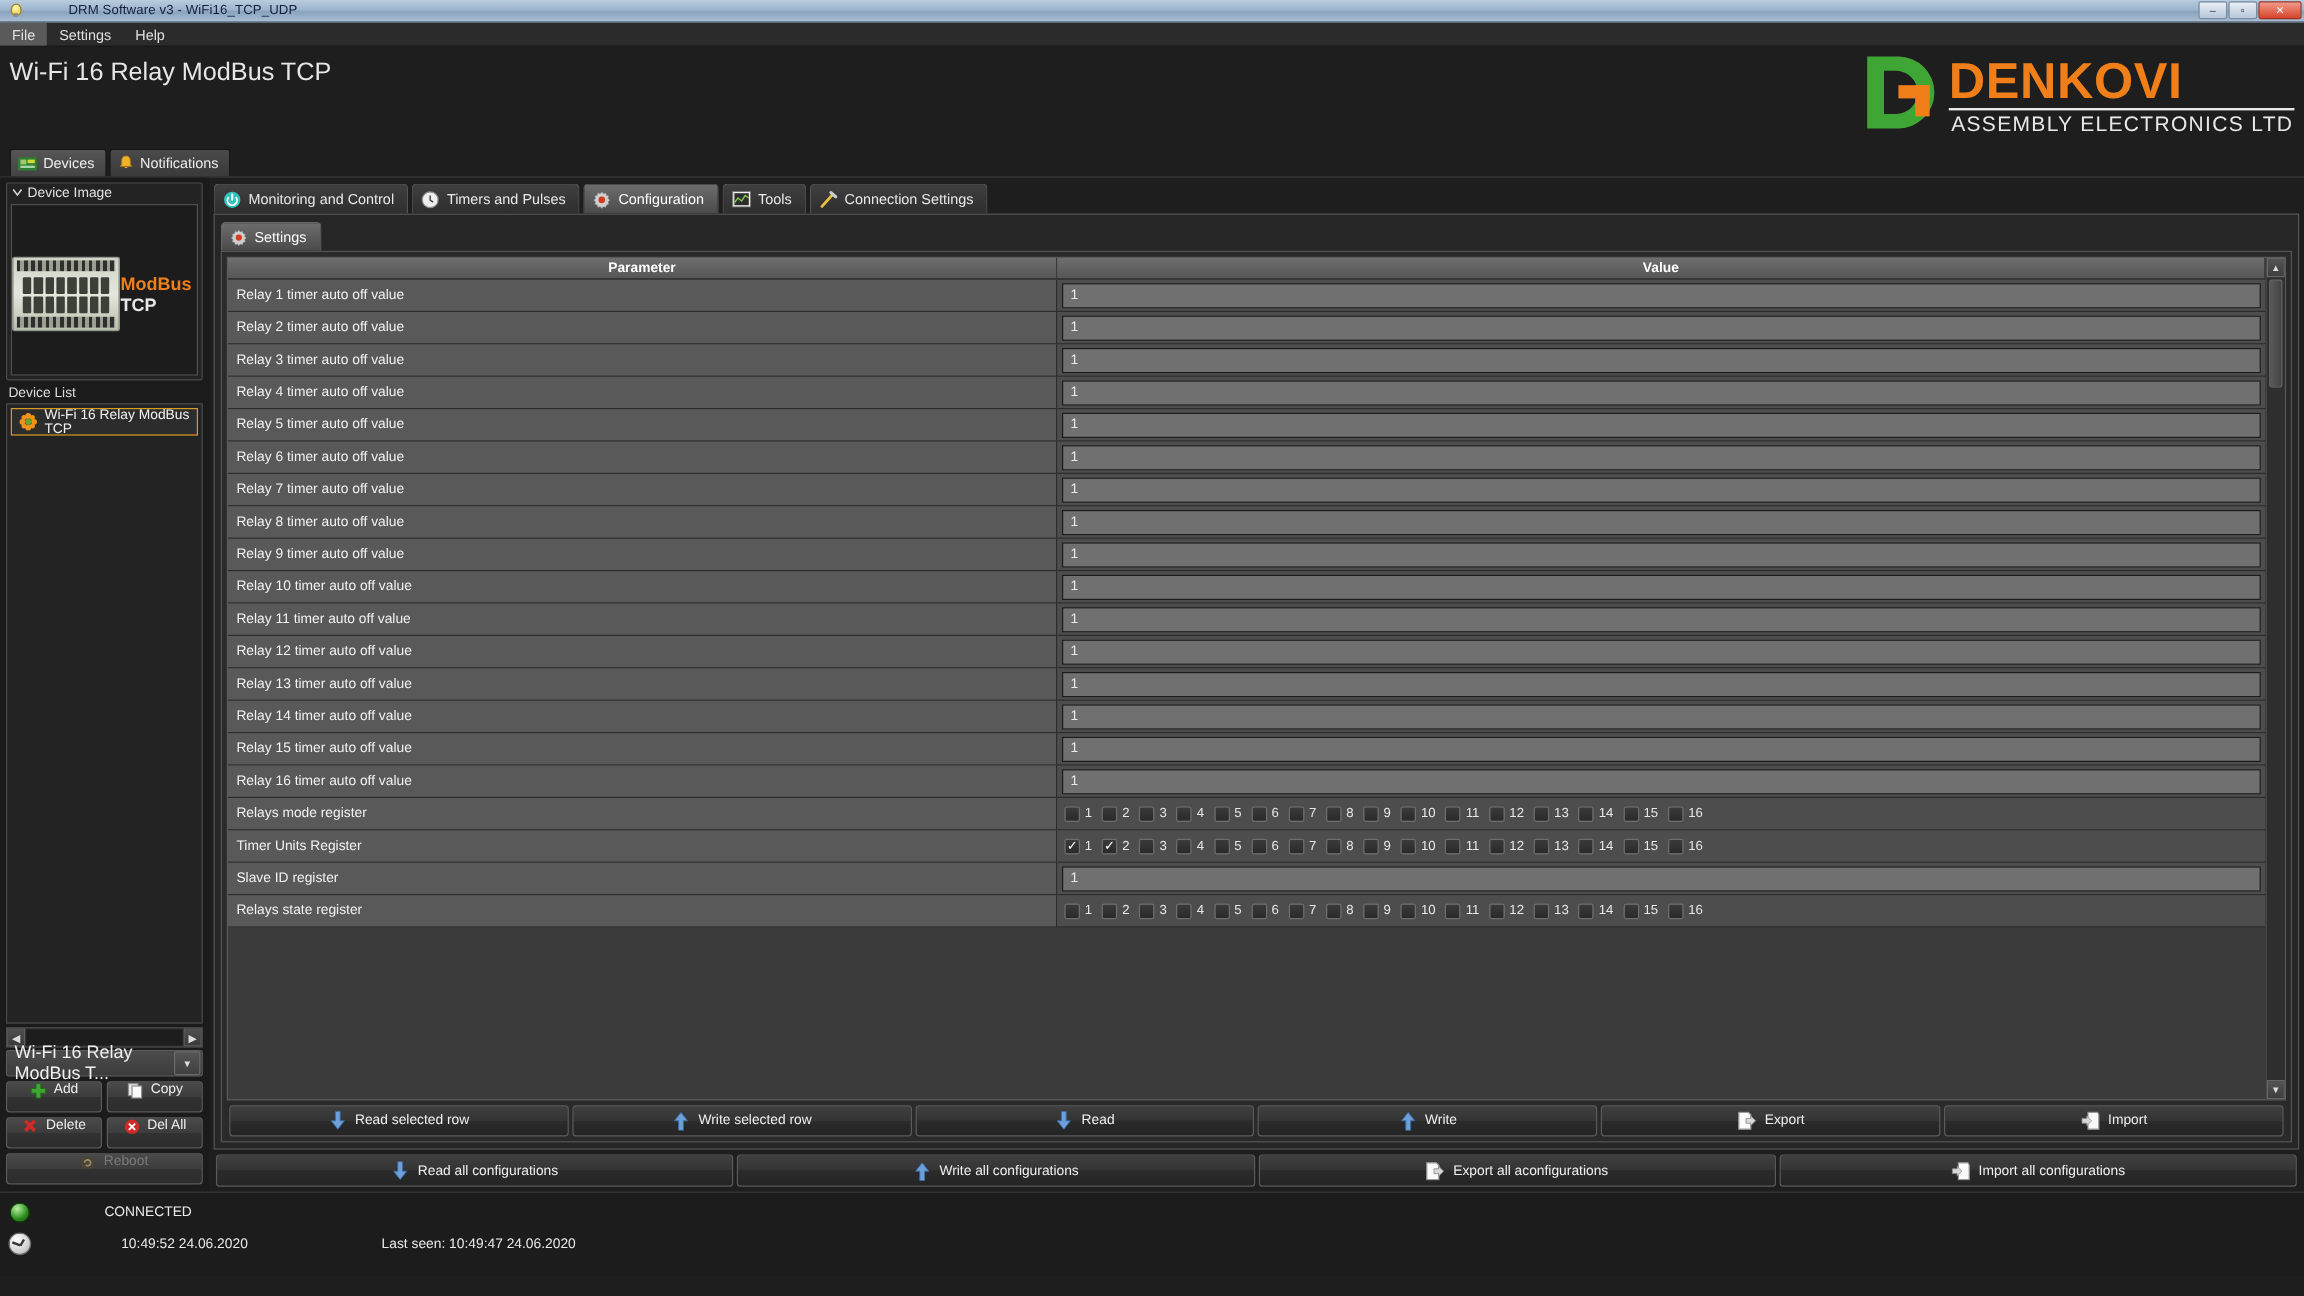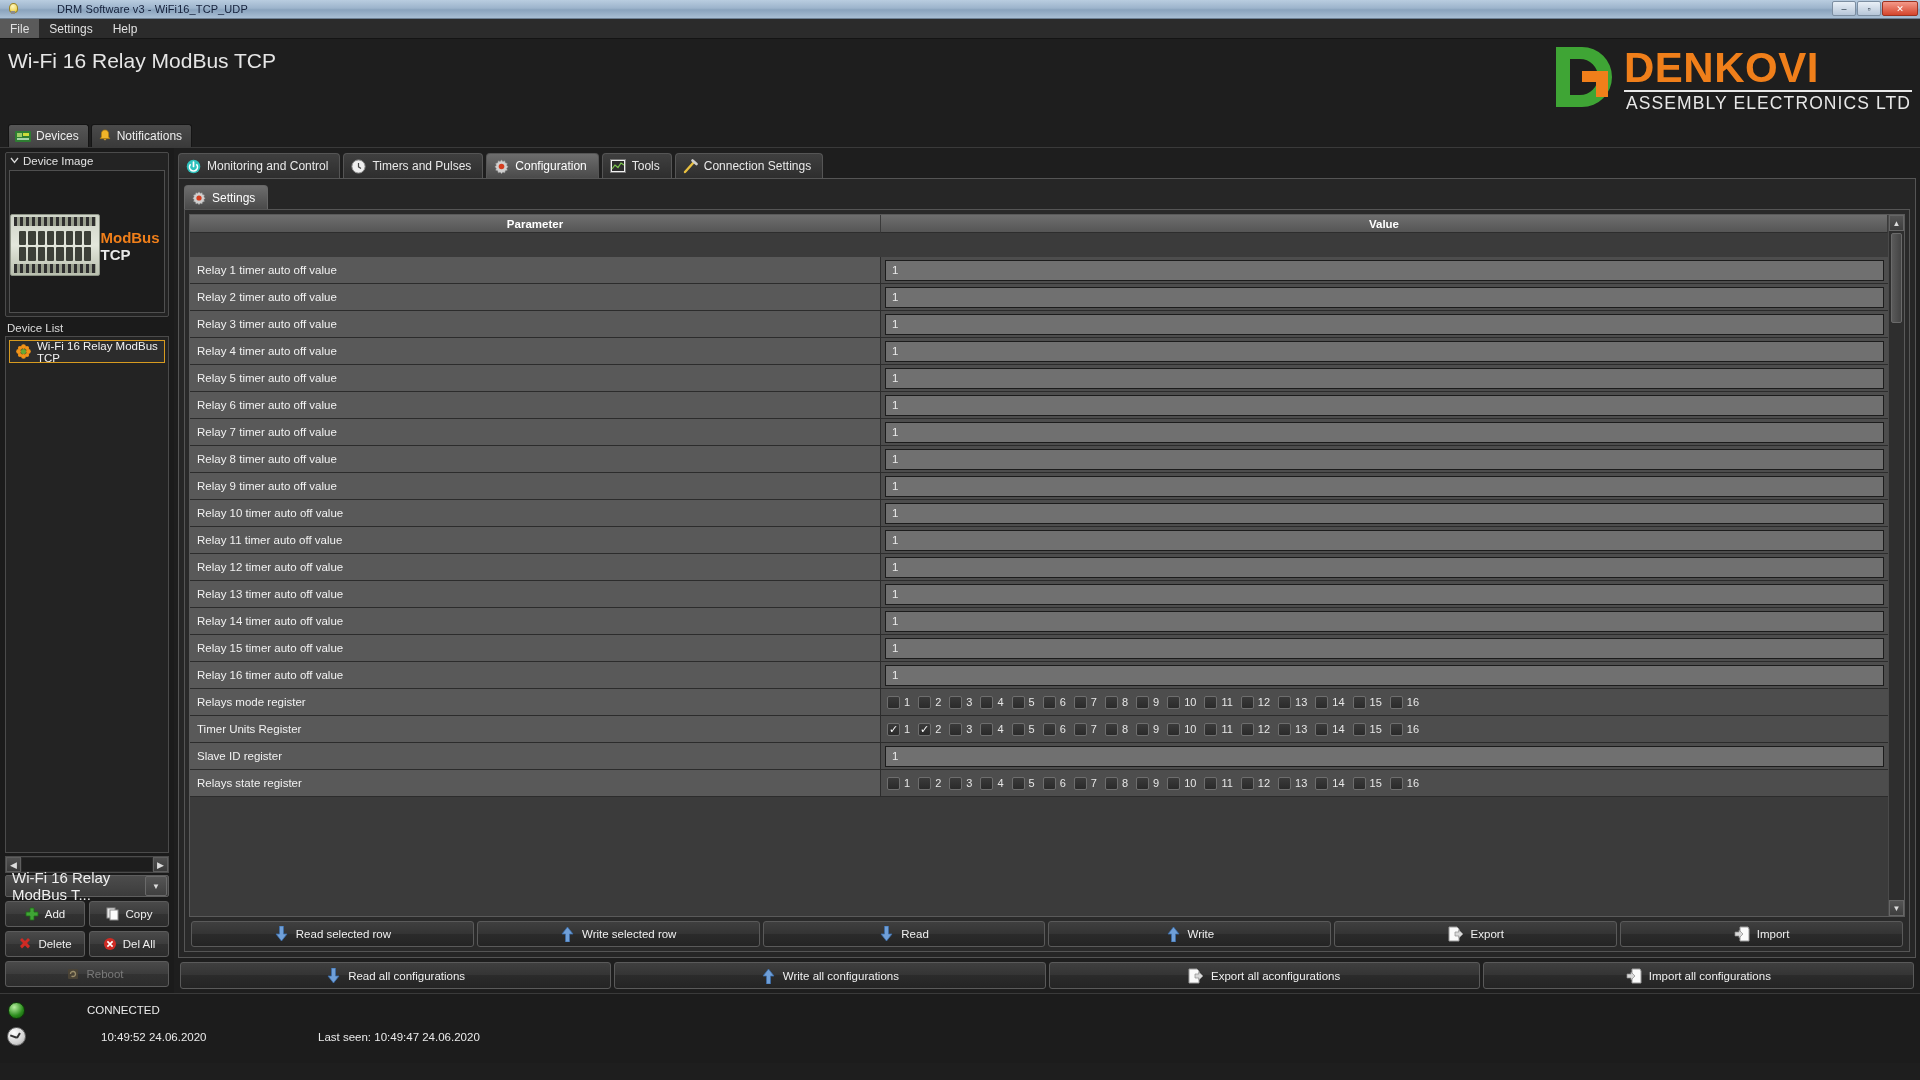--- a/index.html
+++ b/index.html
@@ -183,21 +183,21 @@
     background: linear-gradient(to bottom,#555,#404040);
     border: 1px solid #6a6a6a; border-radius: 2px;
     display: flex; align-items: center; justify-content: center;
     font-size: 8px; color: #ddd;
   }
   #leftbtns { display: grid; grid-template-columns: 1fr 1fr; gap: 4px; padding-bottom: 6px; }
   .lbtn {
     height: 26px; border-radius: 3px;
     background: linear-gradient(to bottom,#4a4a4a 0%,#3c3c3c 50%,#323232 51%,#2c2c2c 100%);
     border: 1px solid #5c5c5c;
-    display: flex; align-items: center; justify-content: center; gap: 6px;
+    display: flex; align-items: flex-start; justify-content: center; gap: 6px;
     font-size: 11.5px; color: #efefef;
   }
   .lbtn.wide { grid-column: span 2; }
   .lbtn.disabled { color: #7a7a7a; padding-left: 16px; }
 
   
   #right { flex: 1; padding: 4px 4px 0 4px; display: flex; flex-direction: column; min-width: 0; }
 
   #main-tabs { display: flex; gap: 3px; align-items: flex-end; height: 26px; }
   .mtab {
@@ -234,21 +234,21 @@
   #tablecols { flex: 1; display: flex; flex-direction: column; min-width: 0; }
   #thead { display: flex; height: 18px; flex: 0 0 18px; }
   #thead .th {
     background: linear-gradient(to bottom,#6f6f6f,#555);
     border-right: 1px solid #3a3a3a; border-bottom: 1px solid #2d2d2d;
     font-size: 11.5px; font-weight: bold; color: #fff;
     display: flex; align-items: center; justify-content: center;
   }
   #thead .th.param { width: 691px; flex: 0 0 691px; }
   #thead .th.value { flex: 1; }
-  #tbody { flex: 1; overflow: hidden; margin-top: 24px; }
+  #tbody { flex: 1; overflow: hidden; }
   .trow { display: flex; align-items: stretch; height: 27px; }
   .trow .pcell {
     width: 691px; flex: 0 0 691px;
     background: #595959; border-bottom: 1px solid #2c2c2c; border-right: 1px solid #2c2c2c;
     display: flex; align-items: center; padding-left: 7px;
     font-size: 11.5px; color: #f2f2f2;
   }
   .trow .vcell {
     flex: 1; background: #4d4d4d; border-bottom: 1px solid #2c2c2c;
     display: flex; align-items: center; padding: 2px 4px;

